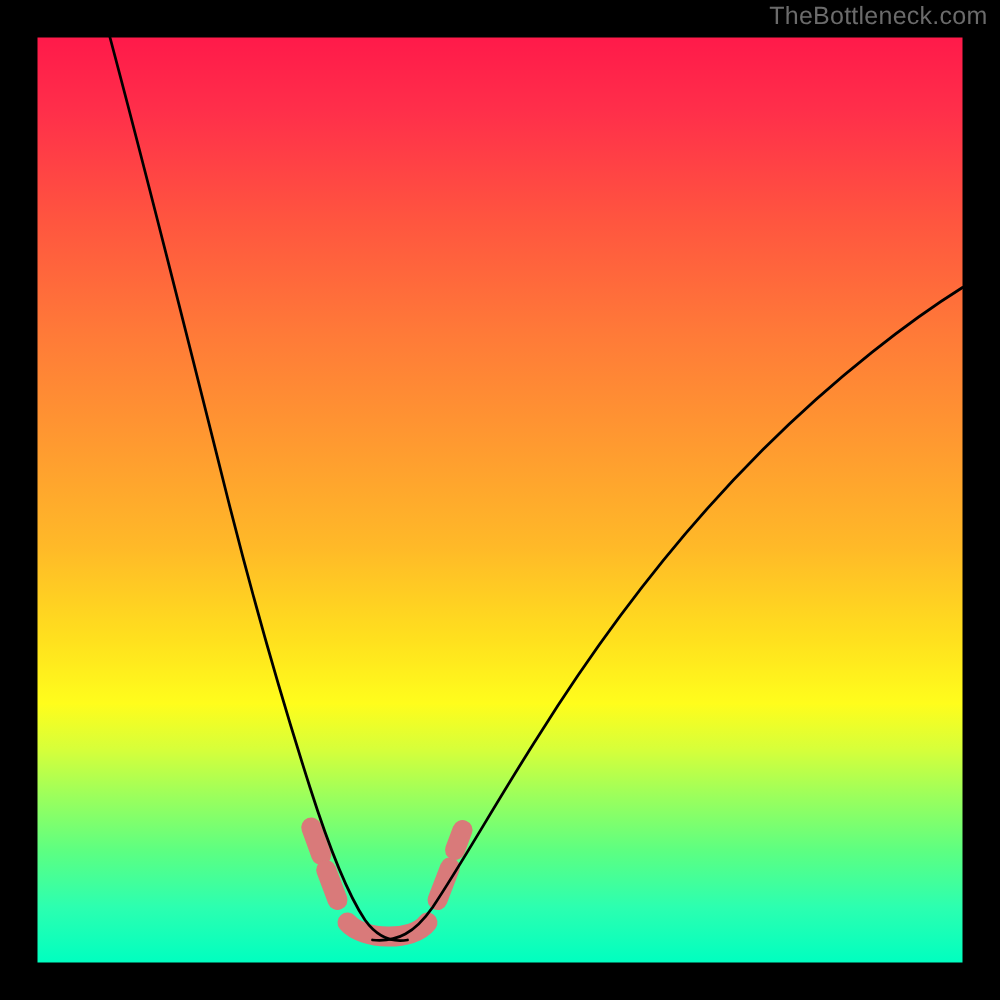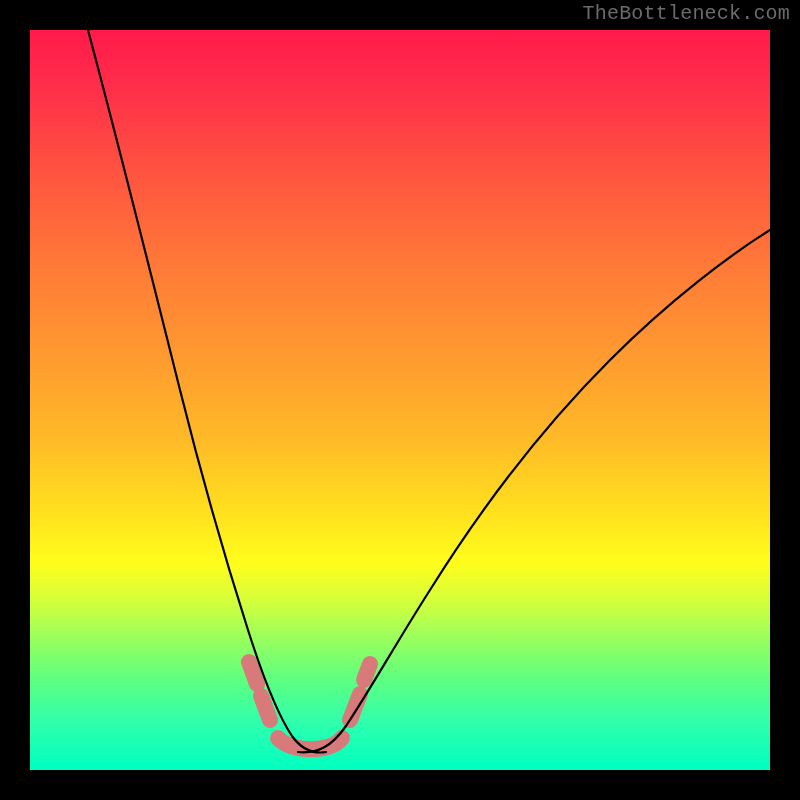--- a/index.html
+++ b/index.html
@@ -11,21 +11,20 @@
     overflow: hidden;
     font-family: Arial, Helvetica, sans-serif;
   }
   .frame {
     position: absolute;
     left: 0;
     top: 0;
     width: 800px;
     height: 800px;
     background: #000;
-    font-family: Liberation Mono, monospace;
   }
   .plot-area {
     position: absolute;
     left: 30px;
     top: 30px;
     width: 740px;
     height: 740px;
     background: linear-gradient(
       to bottom,
       #ff1a4a 0%,

